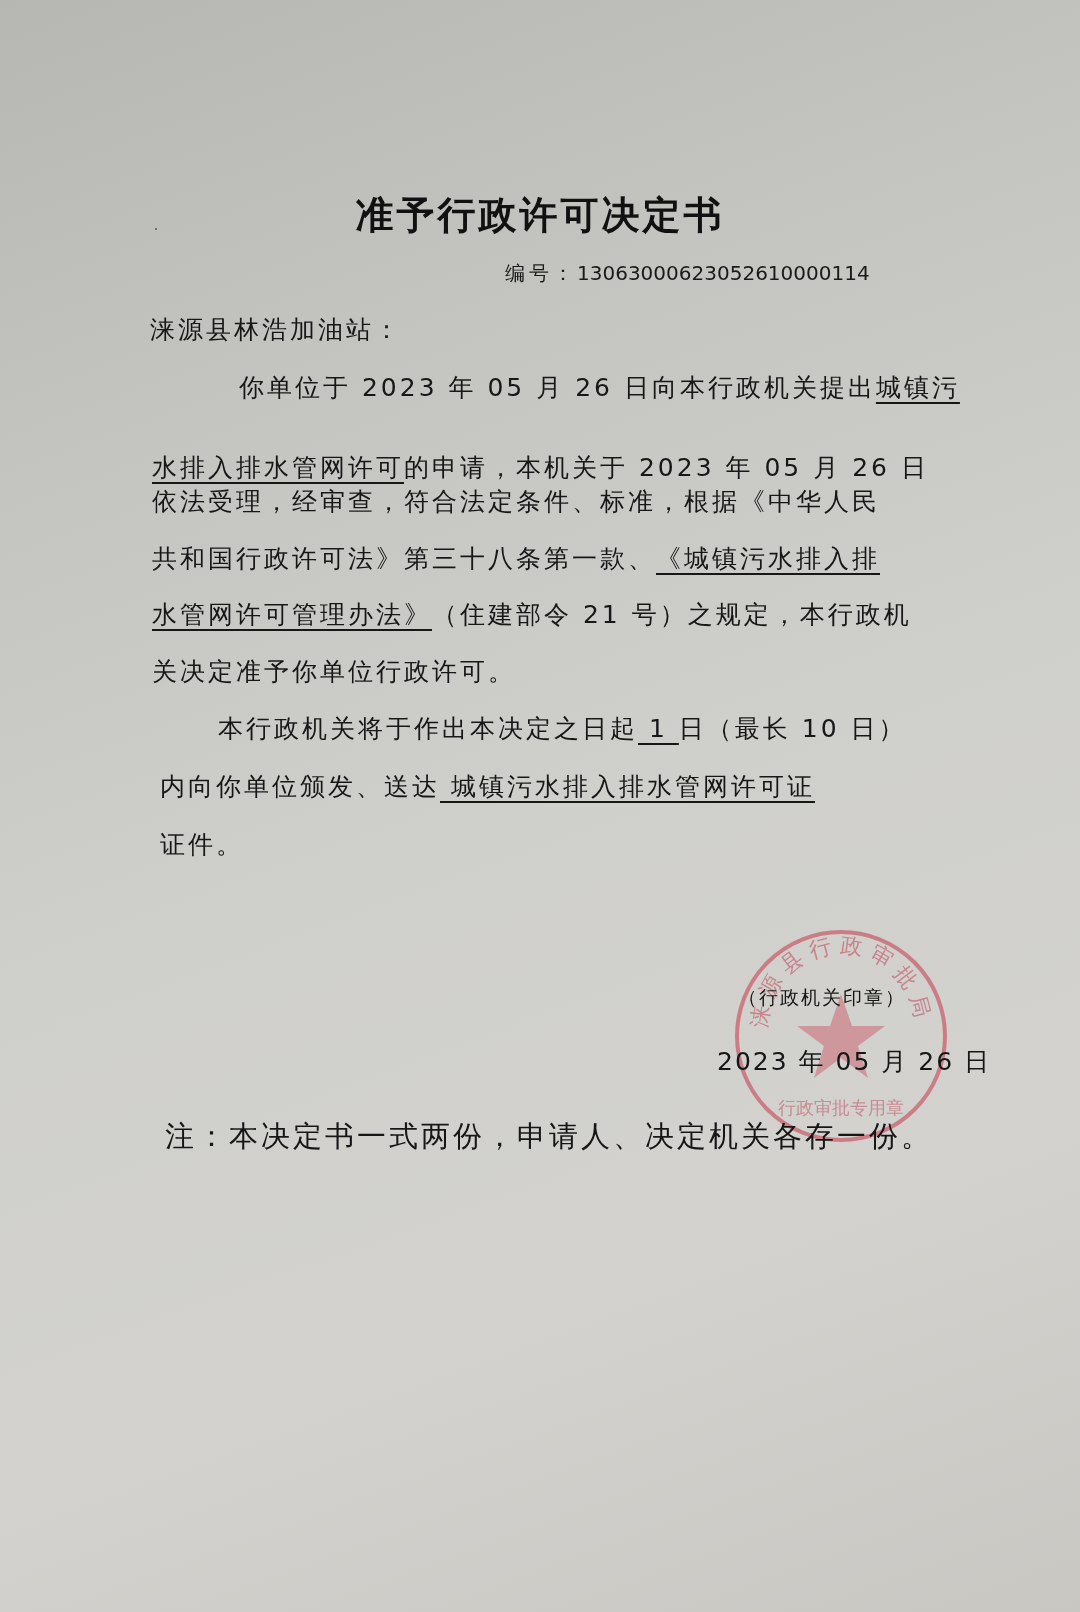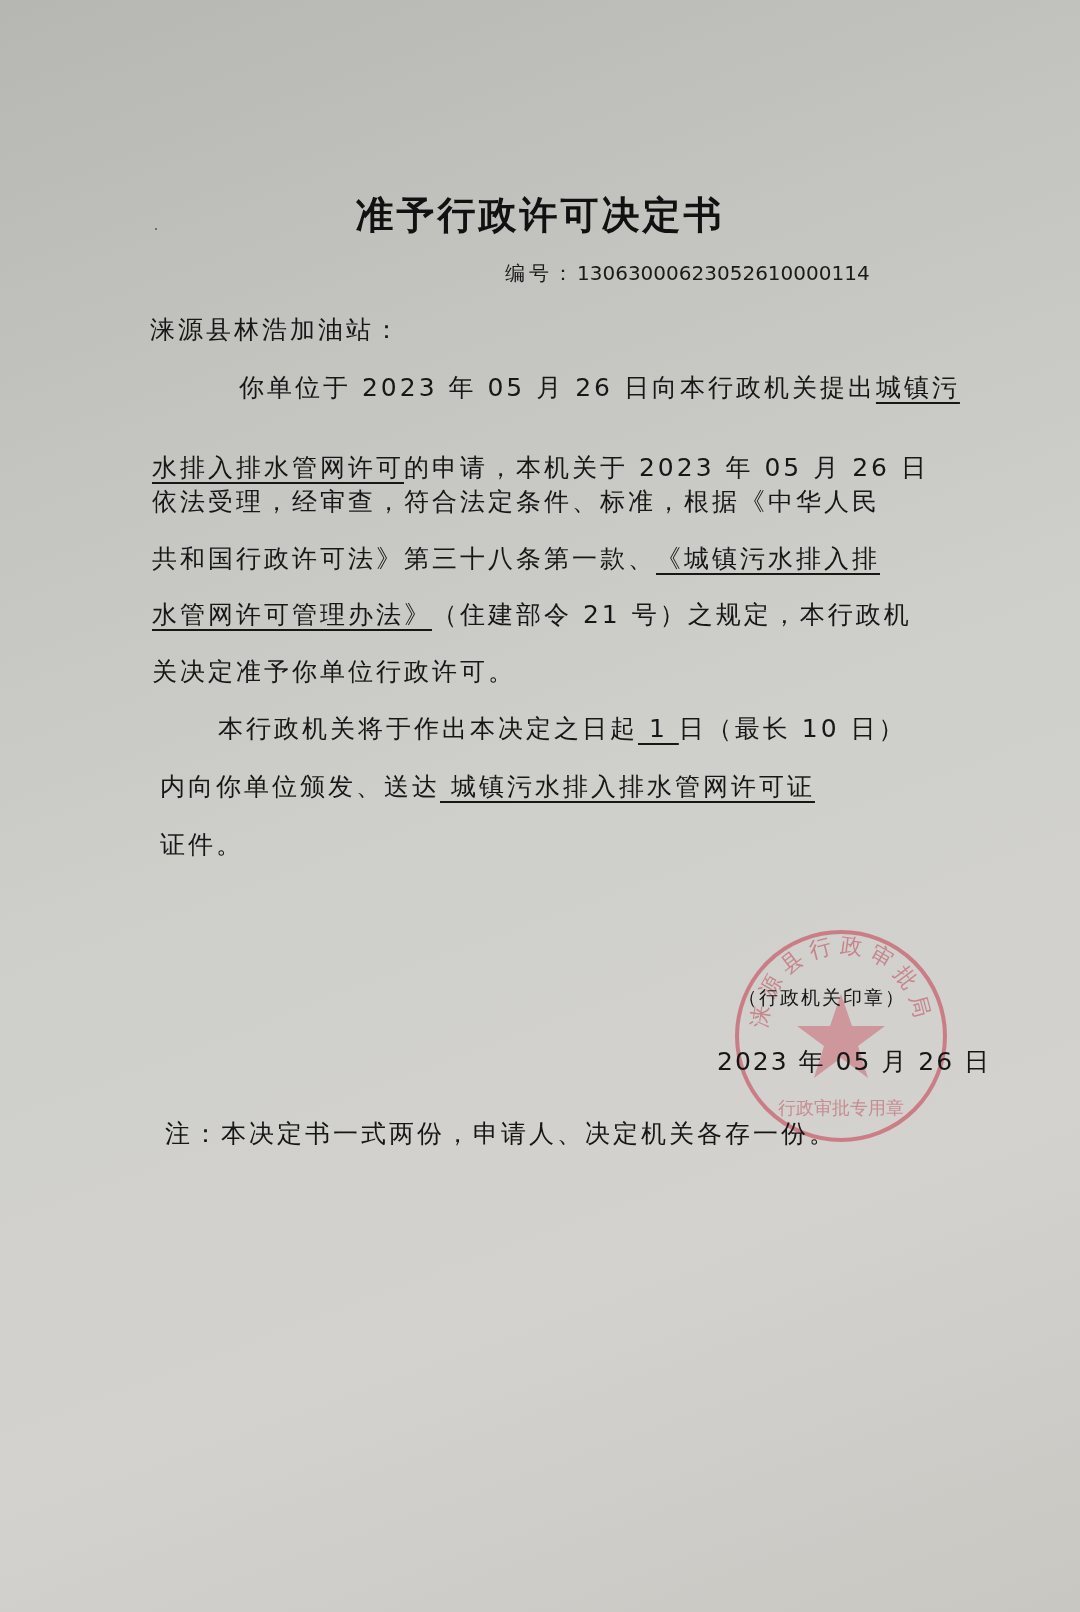--- a/index.html
+++ b/index.html
@@ -25,21 +25,21 @@
     .u { text-decoration: underline; text-underline-offset: 6px; text-decoration-thickness: 2px; }
     .seal {
       position: absolute; left: 735px; top: 930px; width: 212px; height: 212px;
       border-radius: 50%; border: 4px solid rgba(200,80,95,0.65);
       box-sizing: border-box;
     }
     .seal svg { position: absolute; inset: 0; }
     .sealtxt { font-size: 22px; fill: rgba(190,70,85,0.55); font-family: "DejaVu Serif", serif; }
     .stamp-label { position: absolute; left: 738px; top: 985px; font-size: 19px; letter-spacing: 2px; }
     .stamp-date { position: absolute; left: 717px; top: 1045px; font-size: 25px; letter-spacing: 2px; }
-    .note { position: absolute; left: 165px; top: 1117px; font-size: 25px; letter-spacing: 3px; }
+    .note { position: absolute; left: 165px; top: 1117px; font-size: 29px; letter-spacing: 3px; }
     .dot { position: absolute; left: 155px; top: 228px; width: 2px; height: 2px; background: #555; border-radius: 50%; }
   </style>
 </head>
 <body>
 
 <div class="page">
   <div class="dot"></div>
 
   <div class="title">准予行政许可决定书</div>
 

